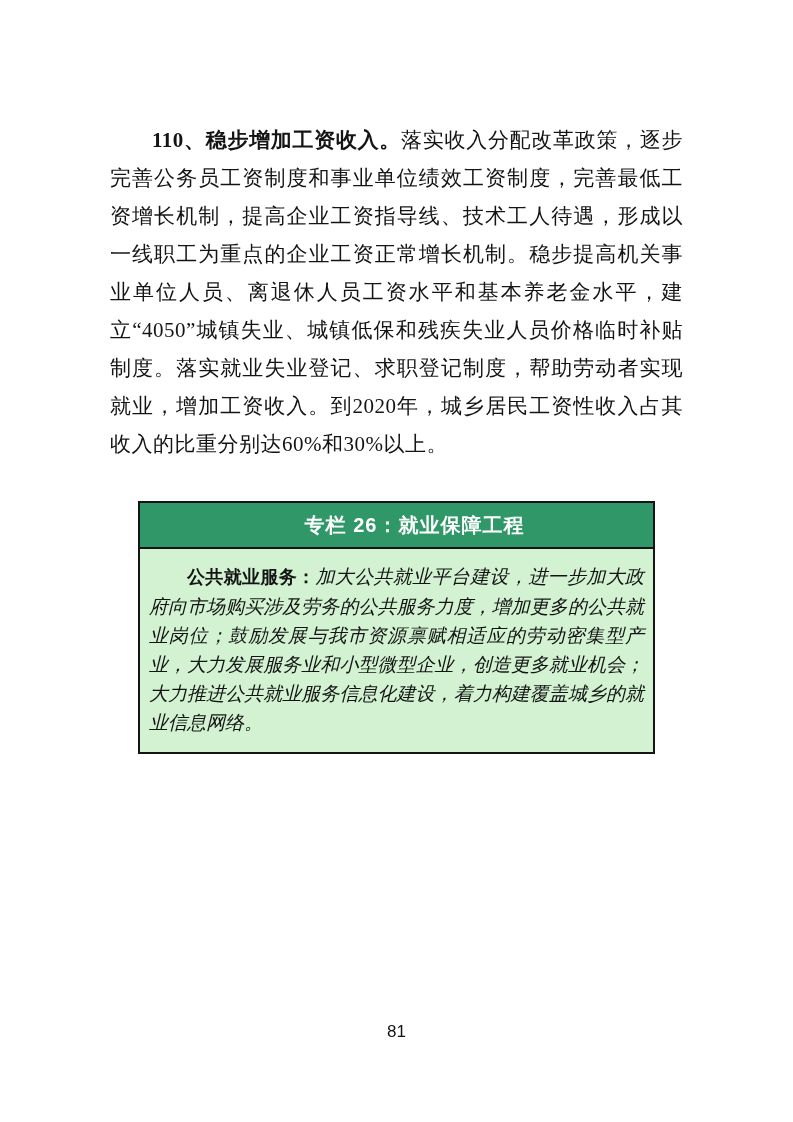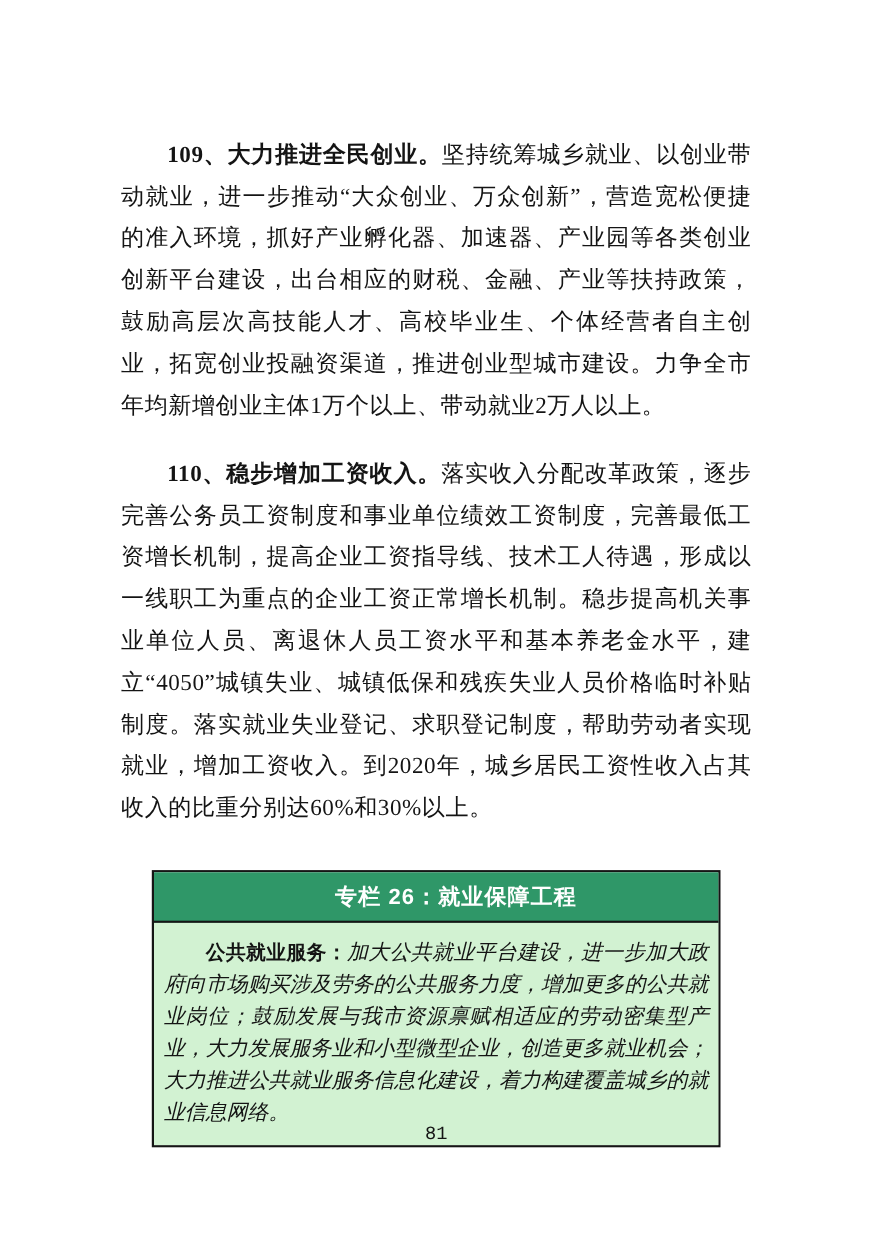--- a/index.html
+++ b/index.html
@@ -68,30 +68,29 @@
     font-family:"Liberation Sans","DejaVu Sans",sans-serif;
     font-size:18px;
     margin-top:23px;
   }
   .page-number{
     position:absolute;
     left:0;right:0;
     top:1022px;
     text-align:center;
     font-size:17px;
-    font-family:Liberation Mono, monospace;
+    font-family:Liberation Sans, sans-serif;
   }
 </style>
 </head>
 <body>
 
 <div class="page">
   <div class="content">
 
-    <p class="para"><span class="num">109、</span><span class="heading">大力推进全民创业。</span><span>坚持统筹城乡就业、以创业带动就业，进一步推动“大众创业、万众创新”，营造宽松便捷的准入环境，抓好产业孵化器、加速器、产业园等各类创业创新平台建设，出台相应的财税、金融、产业等扶持政策，鼓励高层次高技能人才、高校毕业生、个体经营者自主创业，拓宽创业投融资渠道，推进创业型城市建设。力争全市年均新增创业主体1万个以上、带动就业2万人以上。</span></p>
 
     <p class="para"><span class="num">110、</span><span class="heading">稳步增加工资收入。</span><span>落实收入分配改革政策，逐步完善公务员工资制度和事业单位绩效工资制度，完善最低工资增长机制，提高企业工资指导线、技术工人待遇，形成以一线职工为重点的企业工资正常增长机制。稳步提高机关事业单位人员、离退休人员工资水平和基本养老金水平，建立“4050”城镇失业、城镇低保和残疾失业人员价格临时补贴制度。落实就业失业登记、求职登记制度，帮助劳动者实现就业，增加工资收入。到2020年，城乡居民工资性收入占其收入的比重分别达60%和30%以上。</span></p>
 
     <div class="callout">
       <div class="callout-header">
         <span class="callout-title">专栏 26：就业保障工程</span>
       </div>
       <div class="callout-body"><span class="callout-lead">公共就业服务：</span><span>加大公共就业平台建设，进一步加大政府向市场购买涉及劳务的公共服务力度，增加更多的公共就业岗位；鼓励发展与我市资源禀赋相适应的劳动密集型产业，大力发展服务业和小型微型企业，创造更多就业机会；大力推进公共就业服务信息化建设，着力构建覆盖城乡的就业信息网络。</span></div>
     </div>
 

